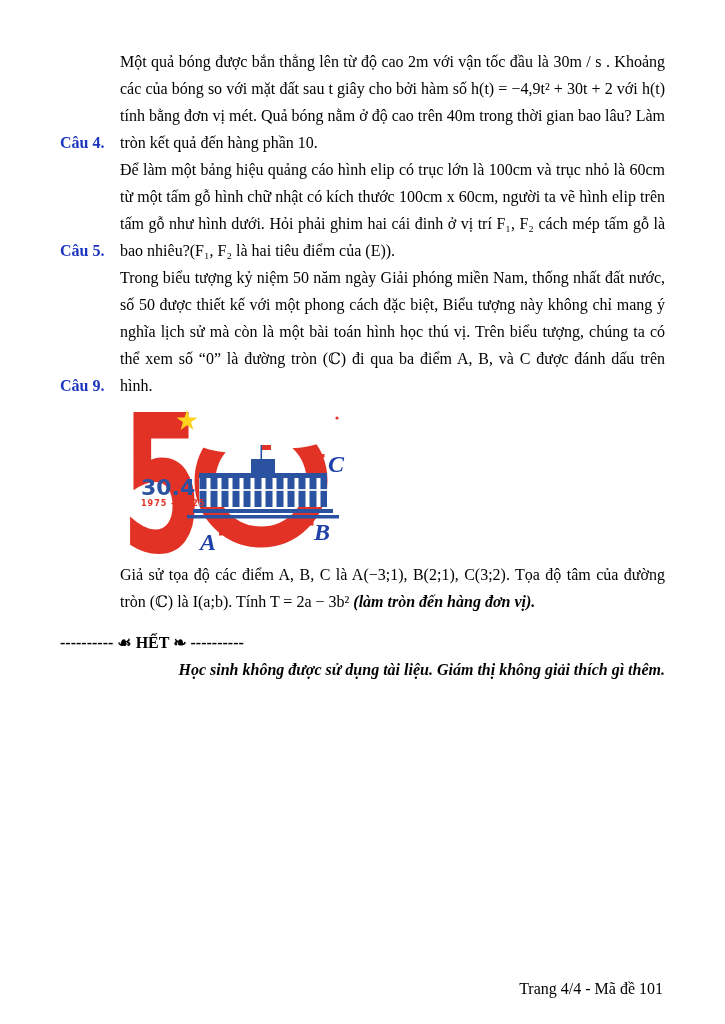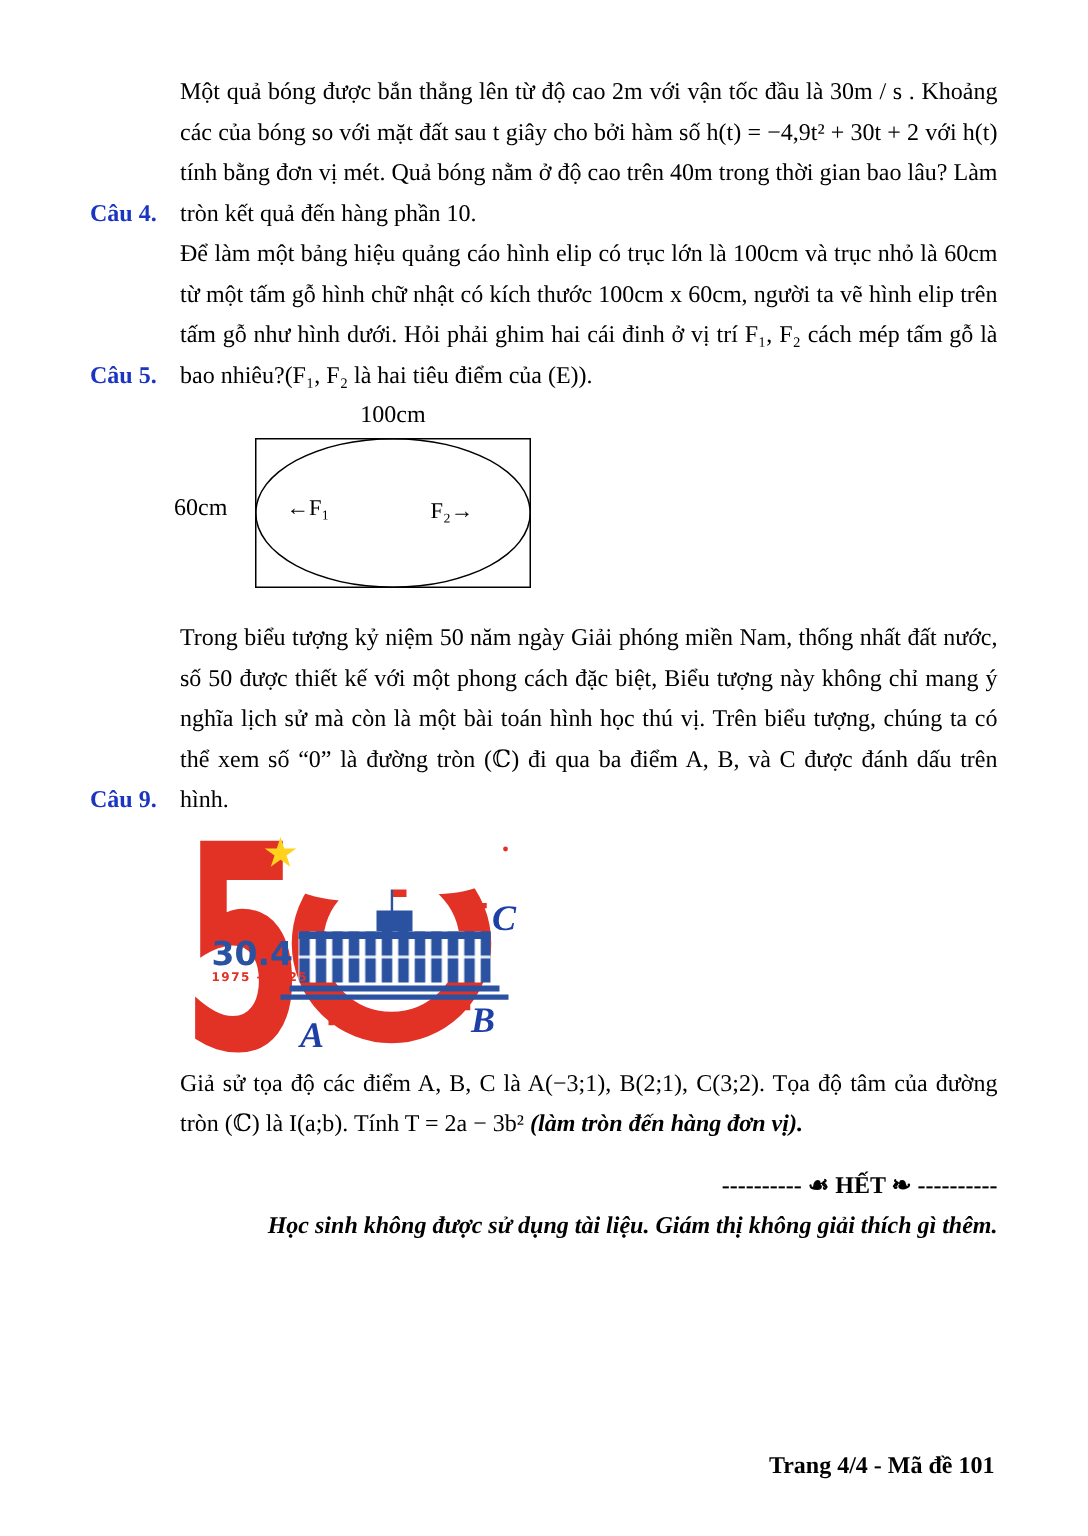--- a/index.html
+++ b/index.html
@@ -24,52 +24,43 @@
   .fig-60 { position:absolute; left:56px; top:64px; }
   .fig-f1 { position:absolute; left:20px; top:38px; font-size:15px; white-space:nowrap; }
   .fig-f2 { position:absolute; left:116px; top:40px; font-size:15px; white-space:nowrap; }
 
   
   .logo-wrap { margin:6px 0 4px 55px; width:240px; height:152px; }
 
   .para-indent { margin-left:60px; text-align:justify; line-height:27px; }
   .bi { font-weight:bold; font-style:italic; }
 
-  .het  { text-align:right; font-weight:bold; line-height:27px; margin-top:14px; }
+  .het  { text-align:left; font-weight:bold; line-height:27px; margin-top:14px; }
   .note { text-align:right; font-weight:bold; font-style:italic; line-height:27px; }
 
-  .footer { position:absolute; right:62px; bottom:37px; font-weight:bold; }
+  .footer { position:absolute; right:62px; bottom:26px; font-weight:normal; }
 
   svg text { font-family:"DejaVu Sans","Liberation Sans",sans-serif; }
   svg .serif-it { font-family:"Liberation Serif","DejaVu Serif",serif; font-style:italic; font-weight:bold; }
 </style>
 </head>
 <body>
 
 <div class="page">
 
   <section class="question">
     <span class="q-label">Câu 4.</span>
     <p class="q-text">Một quả bóng được bắn thẳng lên từ độ cao 2m với vận tốc đầu là 30m / s . Khoảng các của bóng so với mặt đất sau t giây cho bởi hàm số h(t) = −4,9t² + 30t + 2 với h(t) tính bằng đơn vị mét. Quả bóng nằm ở độ cao trên 40m trong thời gian bao lâu? Làm tròn kết quả đến hàng phần 10.</p>
   </section>
 
   <section class="question">
     <span class="q-label">Câu 5.</span>
     <p class="q-text">Để làm một bảng hiệu quảng cáo hình elip có trục lớn là 100cm và trục nhỏ là 60cm từ một tấm gỗ hình chữ nhật có kích thước 100cm x 60cm, người ta vẽ hình elip trên tấm gỗ như hình dưới. Hỏi phải ghim hai cái đinh ở vị trí F₁, F₂ cách mép tấm gỗ là bao nhiêu?(F₁, F₂ là hai tiêu điểm của (E)).</p>
   </section>
 
-  <figure class="fig">
-    <div class="fig-100">100cm</div>
-    <div class="fig-board">
-      <div class="fig-ellipse"></div>
-      <div class="fig-f1"><span>←</span><span>F₁</span></div>
-      <div class="fig-f2"><span>F₂</span><span>→</span></div>
-    </div>
-    <div class="fig-60">60cm</div>
-  </figure>
 
   <section class="question">
     <span class="q-label">Câu 9.</span>
     <p class="q-text">Trong biểu tượng kỷ niệm 50 năm ngày Giải phóng miền Nam, thống nhất đất nước, số 50 được thiết kế với một phong cách đặc biệt, Biểu tượng này không chỉ mang ý nghĩa lịch sử mà còn là một bài toán hình học thú vị. Trên biểu tượng, chúng ta có thể xem số “0” là đường tròn (ℂ) đi qua ba điểm A, B, và C được đánh dấu trên hình.</p>
   </section>
 
   <div class="logo-wrap">
     <svg viewBox="0 0 240 152" width="240" height="152">
       <defs>
         <pattern id="cols" width="11" height="30" patternUnits="userSpaceOnUse">

